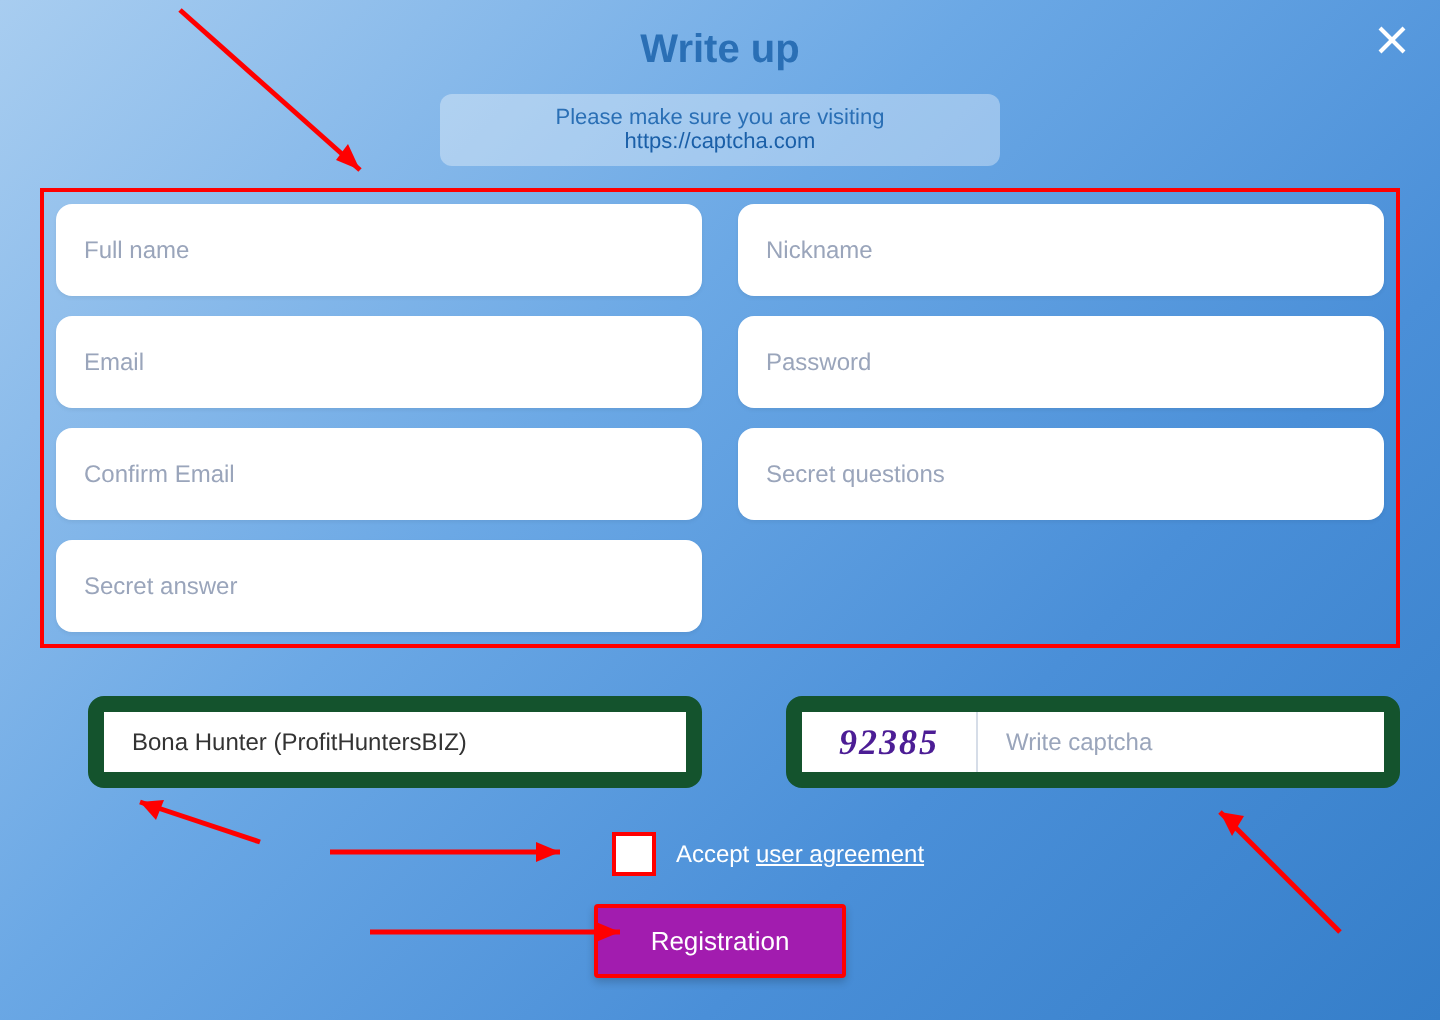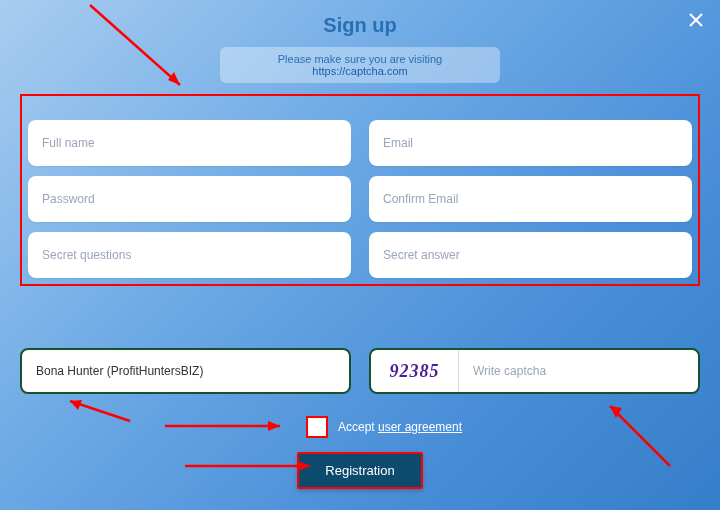--- a/index.html
+++ b/index.html
@@ -18,40 +18,40 @@
     padding-top: 14px;
   }
   .notice {
     margin: 10px auto 0; width: 280px; text-align: center;
     background: rgba(255,255,255,0.35); border-radius: 6px;
     padding: 6px 8px; font-size: 11px; color: #2a6fb5;
   }
   .notice .url { color: #1a5fa8; text-decoration: none; }
   .form-wrap {
     position: absolute; left: 20px; right: 20px; top: 94px;
-    border: 2px solid #ff0000; padding: 24px 6px 6px 6px;
+    border: 2px solid #ff0000; padding: 6px 6px 6px 6px;
   }
   .grid {
     display: grid; grid-template-columns: 1fr 1fr; gap: 10px 18px;
   }
   .field {
     background: #fff; border-radius: 8px; height: 46px;
     display: flex; align-items: center; padding: 0 14px;
     box-shadow: 0 1px 2px rgba(0,0,0,0.06);
   }
   .field input {
     border: none; outline: none; width: 100%; font-size: 12px; color: #333;
     background: transparent;
   }
   .field input::placeholder { color: #9aa5bb; }
   .row2 {
     position: absolute; left: 20px; right: 20px; top: 348px;
     display: grid; grid-template-columns: 1fr 1fr; gap: 18px;
   }
-  .box-red { border: 2px solid #14532d; }
+  .box-red { border: 8px solid #14532d; margin-left: 24px; }
   .upline {
     background: #fff; border-radius: 8px; height: 46px;
     display: flex; align-items: center; padding: 0 14px; font-size: 12px; color: #333;
   }
   .captcha {
     background: #fff; border-radius: 8px; height: 46px;
     display: flex; align-items: center; overflow: hidden;
   }
   .captcha-img {
     width: 88px; height: 100%; display: flex; align-items: center; justify-content: center;
@@ -69,50 +69,53 @@
   }
   .checkbox {
     width: 22px; height: 22px; background: #fff; border: 2px solid #ff0000;
     display: inline-block; cursor: pointer;
   }
   .agree a { color: #fff; text-decoration: underline; }
   .submit-wrap {
     position: absolute; left: 0; right: 0; top: 452px; text-align: center;
   }
   .submit {
-    display: inline-block; background: #0c4a6e; color: #fff; border: 2px solid #ff0000;
+    display: inline-block; background: #a21caf; color: #fff; border: 2px solid #ff0000;
     padding: 9px 26px; font-size: 13px; border-radius: 2px; cursor: pointer;
     box-shadow: 0 2px 4px rgba(0,0,0,0.2);
   }
   
   .arrow { position: absolute; pointer-events: none; }
   .arrow line, .arrow path { stroke: #ff0000; stroke-width: 2.5; fill: none; }
   .arrow .head { fill: #ff0000; stroke: none; }
 </style>
 </head>
 <body>
 
 <div class="close">
   <svg viewBox="0 0 16 16">
       <line x1="2" y1="2" x2="14" y2="14"></line>
       <line x1="14" y1="2" x2="2" y2="14"></line>
     </svg>
 </div>
 
-<h1 class="title">Sign up</h1>
+<h1 class="title">Write up</h1>
 
 <div class="notice">
   <div>Please make sure you are visiting</div>
   <a class="url">https://captcha.com</a>
 </div>
 
 <div class="form-wrap">
   <div class="grid">
     <div class="field">
       <input type="text" placeholder="Full name" style="">
+    </div>
+    <div class="field">
+      <input type="text" placeholder="Nickname" style="">
     </div>
     <div class="field">
       <input type="text" placeholder="Email" style="">
     </div>
     <div class="field">
       <input type="password" placeholder="Password" style="">
     </div>
     <div class="field">
       <input type="text" placeholder="Confirm Email" style="">
     </div>

